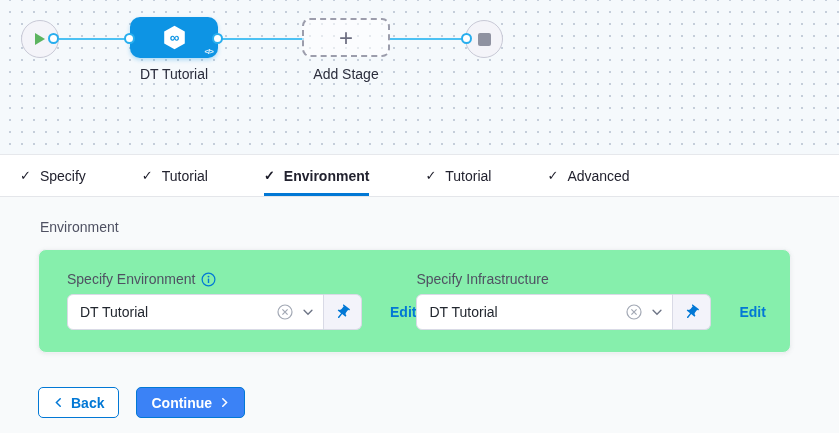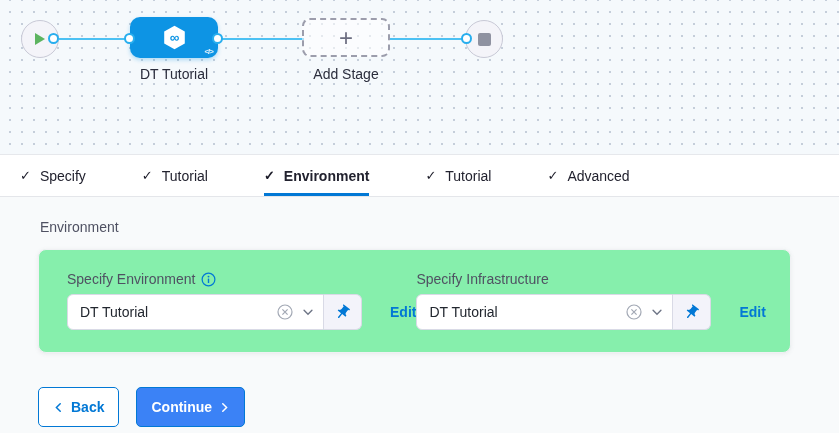--- a/index.html
+++ b/index.html
@@ -89,21 +89,21 @@
     display:flex; align-items:center; justify-content:center; cursor:pointer;
   }
   .edit-link {
     margin-left:28px; font-size:14px; font-weight:bold; color:#0278d5;
     cursor:pointer; align-self:center;
   }
 
   
   .btn-row { display:flex; gap:17px; margin:34px 0 0 0; }
   .btn {
-    display:flex; align-items:center; gap:7px; height:40px; padding:0 14px;
+    display:flex; align-items:center; gap:7px; height:31px; padding:0 14px;
     border-radius:5px; font-size:14px; font-weight:bold; cursor:pointer;
     font-family:"Liberation Sans", sans-serif;
   }
   .btn-outline { background:#ffffff; border:1.5px solid #0278d5; color:#0278d5; }
   .btn-primary { background:#3b82f6; border:1.5px solid #0278d5; color:#ffffff; }
 </style>
 </head>
 <body>
 
 <div class="canvas">

